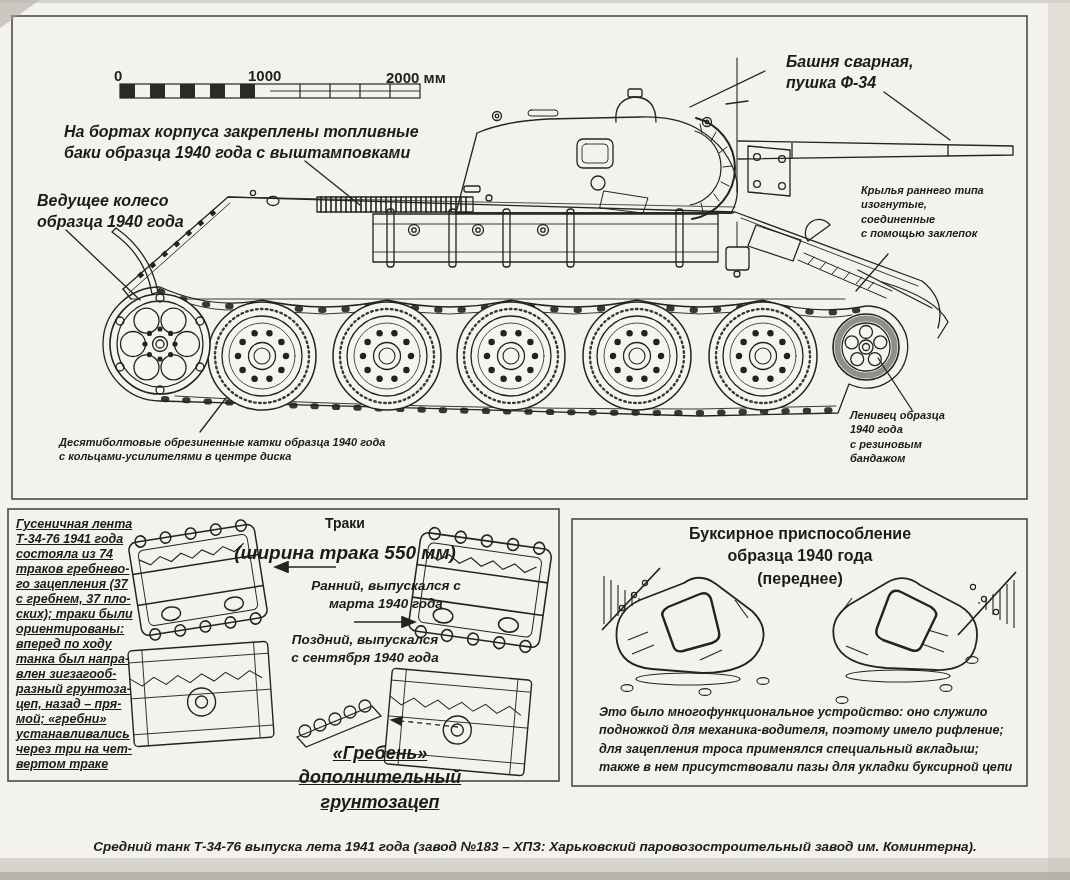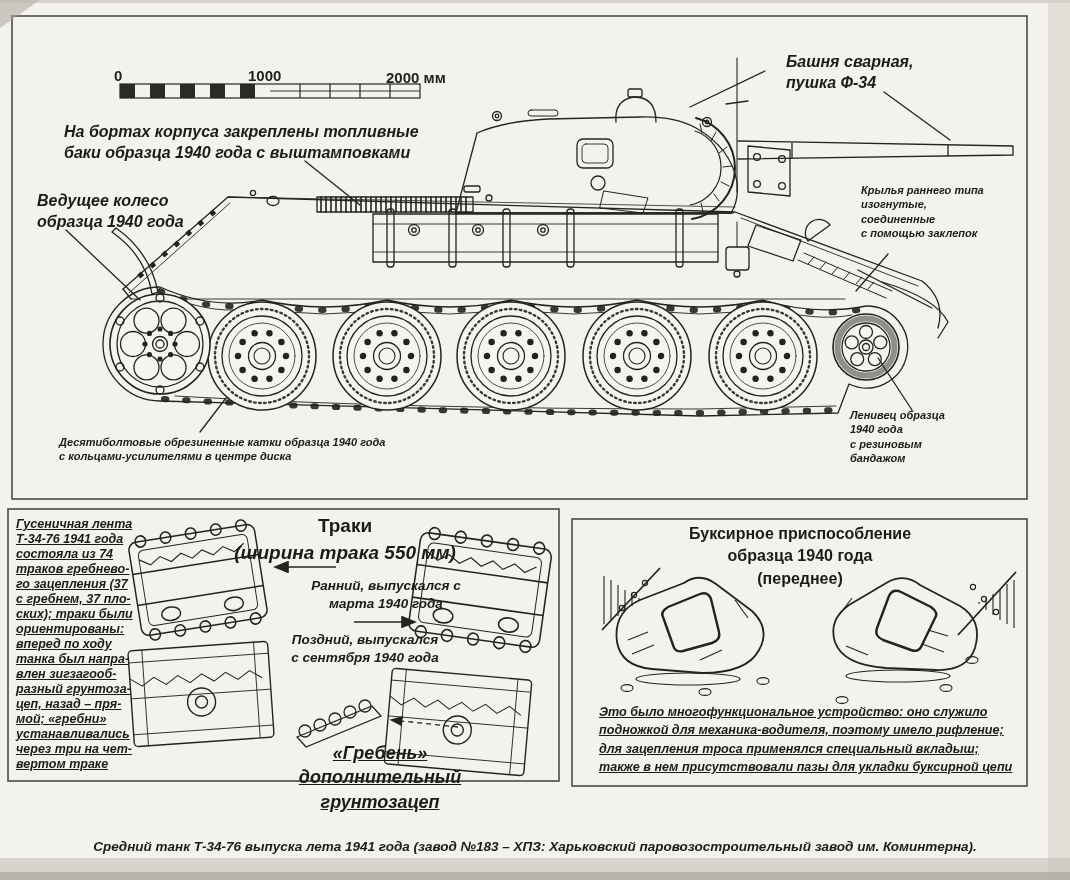--- a/index.html
+++ b/index.html
@@ -365,30 +365,30 @@
 ориентированы:
 вперед по ходу
 танка был напра-
 влен зигзагооб-
 разный грунтоза-
 цеп, назад – пря-
 мой; «гребни»
 устанавливались
 через три на чет-
 вертом траке</div>
-<div class="lbl box-title ctr" style="left:215px; top:514px; width:260px; font-size:19px;">Траки</div>
+<div class="lbl box-title ctr" style="left:215px; top:514px; width:260px; font-size:14px;">Траки</div>
 <div class="lbl ctr" style="left:200px; top:541px; width:290px; font-size:19px;">(ширина трака 550 мм)</div>
 <div class="lbl a13 ctr" style="left:271px; top:577px; width:230px;">Ранний, выпускался с
 марта 1940 года</div>
 <div class="lbl a13 ctr" style="left:250px; top:631px; width:230px;">Поздний, выпускался
 с сентября 1940 года</div>
 <div class="lbl ctr" style="left:255px; top:741px; width:250px; font-size:18px; line-height:1.35;text-decoration:underline;">«Гребень»
 дополнительный грунтозацеп</div>
 
 <div class="lbl box-title ctr" style="left:625px; top:523px; width:350px; font-size:16px; line-height:1.4;">Буксирное приспособление
 образца 1940 года
 (переднее)</div>
-<div class="lbl" style="left:599px; top:703px; width:430px; font-size:12.6px; line-height:1.45;text-decoration:underline;">Это было многофункциональное устройство: оно служило
+<div class="lbl" style="left:599px; top:703px; width:430px; font-size:12.6px; line-height:1.45;">Это было многофункциональное устройство: оно служило
 подножкой для механика-водителя, поэтому имело рифление;
 для зацепления троса применялся специальный вкладыш;
 также  в нем присутствовали пазы для укладки буксирной цепи</div>
 
 <div class="lbl a13 ctr" style="left:35px; top:838px; width:1000px;">Средний танк Т-34-76 выпуска лета 1941 года (завод №183 – ХПЗ: Харьковский паровозостроительный завод им. Коминтерна).</div>
 
 </body></html>

